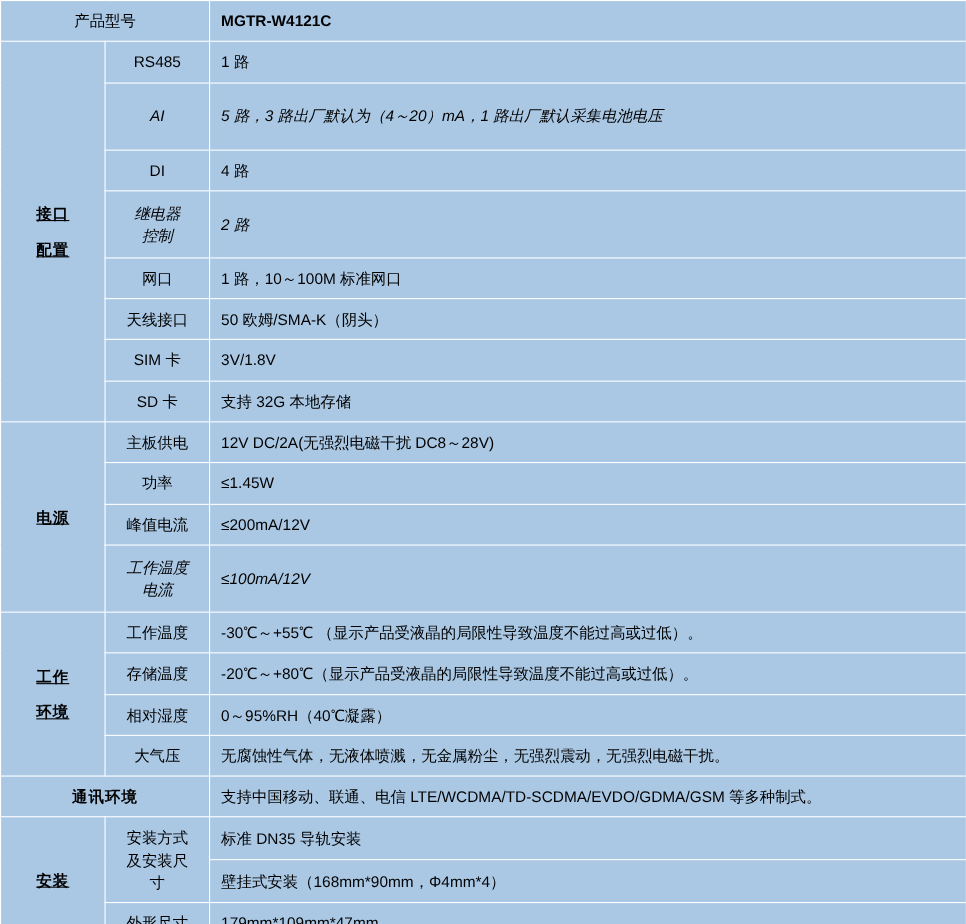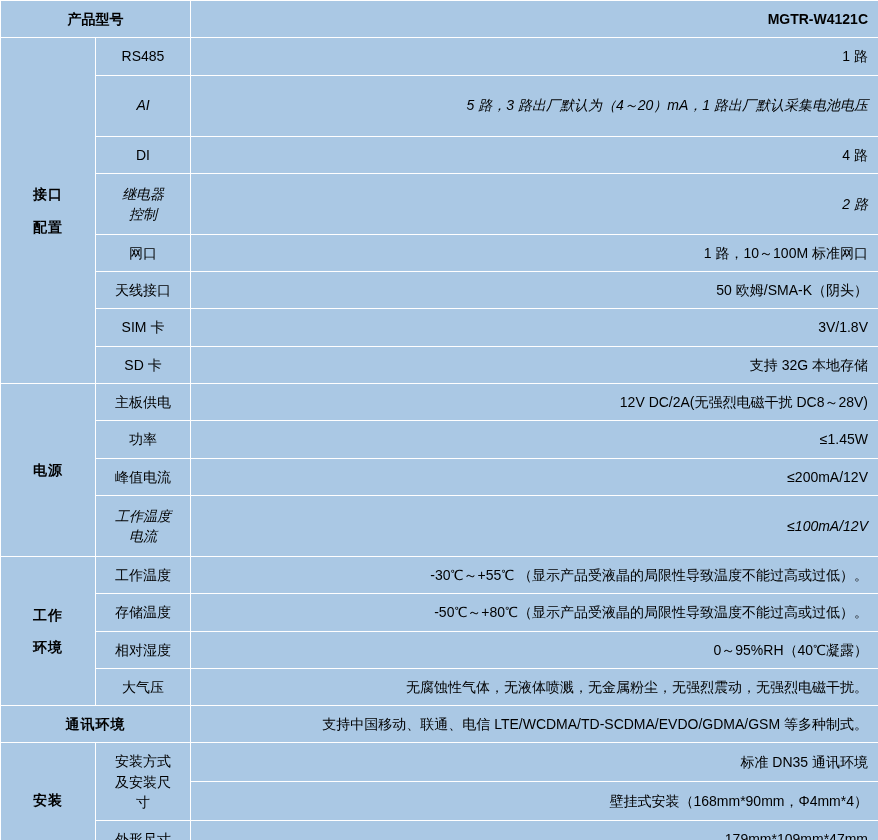--- a/index.html
+++ b/index.html
@@ -32,39 +32,39 @@
   .col-a { width: 95px; }
   .col-b { width: 95px; }
   .col-c { width: 688px; }
 
   .group-cell {
     text-align: center;
     font-weight: bold;
     font-size: 16px;
     letter-spacing: 1px;
   }
-  .group-cell span { display: block; }
+  .group-cell span { display: block; text-decoration: underline; }
   .group-cell .spacer { height: 12px; }
 
   .label-cell {
     text-align: center;
     font-size: 14px;
   }
   .value-cell {
-    text-align: right;
+    text-align: left;
     font-size: 14px;
     padding-left: 14px;
   }
   .header-label {
     text-align: center;
-    font-weight: bold;
+    font-weight: normal;
     font-size: 16px;
   }
   .header-value {
-    text-align: right;
+    text-align: left;
     font-weight: bold;
     font-size: 17px;
   }
   .tall { height: 44px; font-style: italic; }
 </style>
 </head>
 <body>
 
 <table id="spec-table">
   <colgroup>
@@ -147,21 +147,21 @@
       <td class="group-cell" rowspan="4">
         <span>工作</span>
         <span class="spacer"></span>
         <span>环境</span>
       </td>
       <td class="label-cell">工作温度</td>
       <td class="value-cell">-30℃～+55℃  （显示产品受液晶的局限性导致温度不能过高或过低）。</td>
     </tr>
     <tr>
       <td class="label-cell">存储温度</td>
-      <td class="value-cell">-50℃～+80℃（显示产品受液晶的局限性导致温度不能过高或过低）。</td>
+      <td class="value-cell">-20℃～+80℃（显示产品受液晶的局限性导致温度不能过高或过低）。</td>
     </tr>
     <tr>
       <td class="label-cell">相对湿度</td>
       <td class="value-cell">0～95%RH（40℃凝露）</td>
     </tr>
     <tr>
       <td class="label-cell">大气压</td>
       <td class="value-cell">无腐蚀性气体，无液体喷溅，无金属粉尘，无强烈震动，无强烈电磁干扰。</td>
     </tr>
 
@@ -172,21 +172,21 @@
 
     <tr>
       <td class="group-cell" rowspan="3">
         <span>安装</span>
       </td>
       <td class="label-cell" rowspan="2">
         <span>安装方式</span><br>
         <span>及安装尺</span><br>
         <span>寸</span>
       </td>
-      <td class="value-cell">标准 DN35 通讯环境</td>
+      <td class="value-cell">标准 DN35 导轨安装</td>
     </tr>
     <tr>
       <td class="value-cell">壁挂式安装（168mm*90mm，Φ4mm*4）</td>
     </tr>
     <tr>
       <td class="label-cell">外形尺寸</td>
       <td class="value-cell">179mm*109mm*47mm</td>
     </tr>
   </tbody>
 </table>

